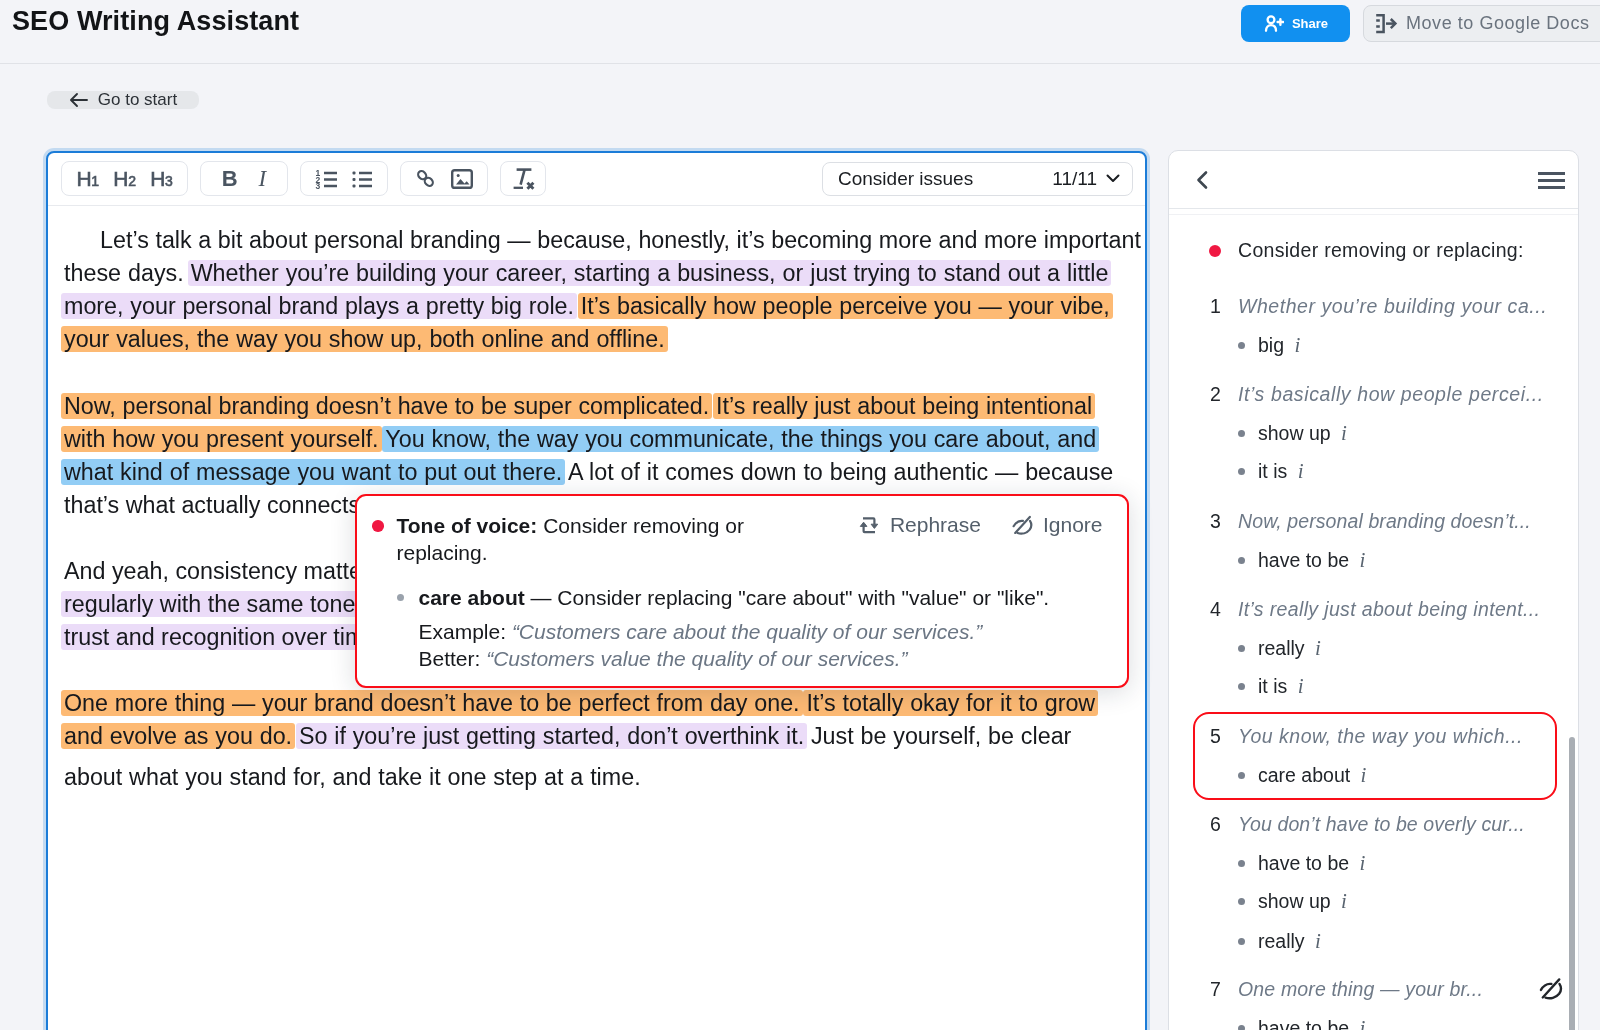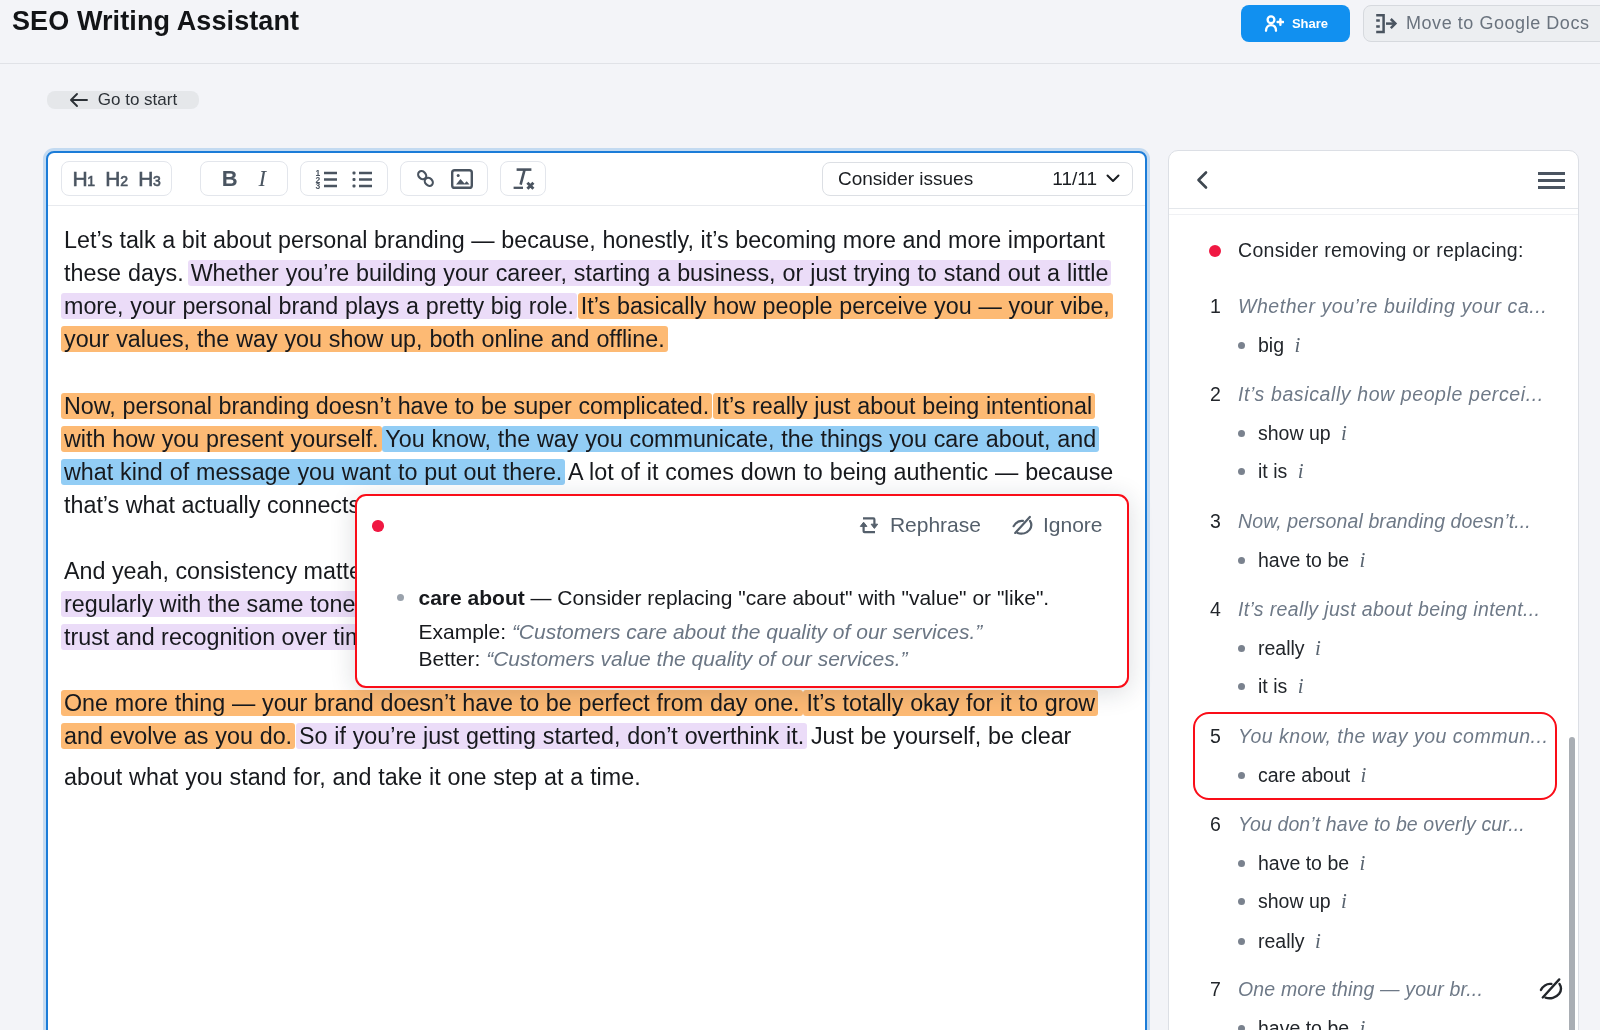--- a/index.html
+++ b/index.html
@@ -65,21 +65,21 @@
       <path d="M3.2 4.2 H10.6 V21 H3.2" fill="none" stroke="#4a5460" stroke-width="2.5"></path>
       <path d="M3.2 9.4h3.6 M3.2 15.6h3.6" stroke="#4a5460" stroke-width="2.5"></path>
       <path d="M13 12.6 H21" stroke="#4a5460" stroke-width="2.5"></path>
       <path d="M17.8 8 L22.4 12.6 L17.8 17.2" fill="none" stroke="#4a5460" stroke-width="2.5"></path>
     </svg>Move to Google Docs</div>
 <div id="goto"><svg width="20" height="16" viewBox="0 0 20 16">
       <path d="M8 2 2 8l6 6 M2.5 8H18" fill="none" stroke="#2c3137" stroke-width="1.9" stroke-linecap="round" stroke-linejoin="round"></path>
     </svg>Go to start</div>
 
 <div id="editor">
-  <div class="tb-group" style="left:13px; width:111px; font-size:21px; font-weight:400; -webkit-text-stroke:0.6px #4a5460; letter-spacing:-0.3px;">
+  <div class="tb-group" style="left:13px; width:127px; font-size:21px; font-weight:400; -webkit-text-stroke:0.6px #4a5460; letter-spacing:-0.3px;">
       <span>H<small>1</small></span>
       <span>H<small>2</small></span>
       <span>H<small>3</small></span>
     </div>
   <div class="tb-group" style="left:152px; width:88px;">
       <span style="font-weight:700; font-size:22px;">B</span>
       <span style="font-style:italic; font-size:23px; font-family:'Liberation Serif',serif;">I</span>
     </div>
   <div class="tb-group" style="left:252px; width:88px;">
     <svg width="23" height="20" viewBox="0 0 23 20">
@@ -116,21 +116,21 @@
   </div>
   <div id="hl-dd">
       <span style="padding-left:15px;">Consider issues</span>
       <span style="margin-left:auto; padding-right:12px; display:flex; align-items:center; gap:9px;">11/11 <svg width="14" height="9" viewBox="0 0 14 9">
           <path d="M1.5 1.5 7 7l5.5-5.5" fill="none" stroke="#1a1d21" stroke-width="2" stroke-linecap="round" stroke-linejoin="round"></path>
         </svg></span>
     </div>
   <div id="tb-divider"></div>
 
   <div class="para" style="top:70.5px;">
-    <div class="ln" style="word-spacing:0.15px;">Let’s talk a bit about personal branding — because, honestly, it’s becoming more and more important</div>
+    <div class="ln" style="word-spacing:0.15px;margin-left:36px;">Let’s talk a bit about personal branding — because, honestly, it’s becoming more and more important</div>
     <div class="ln" style="word-spacing:0.5px;">these days. <span class="hl-p">Whether you’re building your career, starting a business, or just trying to stand out a little</span></div>
     <div class="ln" style="word-spacing:0.3px;"><span class="hl-p">more, your personal brand plays a pretty big role.</span> <span class="hl-b">It’s basically how people perceive you — your vibe,</span></div>
     <div class="ln" style="word-spacing:0.4px;"><span class="hl-b">your values, the way you show up, both online and offline.</span></div>
   </div>
   <div class="para" style="top:236.5px;">
     <div class="ln" style="word-spacing:0.2px;"><span class="hl-b">Now, personal branding doesn’t have to be super complicated.</span> <span class="hl-b">It’s really just about being intentional</span></div>
     <div class="ln" style="word-spacing:0.3px;"><span class="hl-b">with how you present yourself.</span> <span class="hl-d">You know, the way you communicate, the things you care about, and</span></div>
     <div class="ln" style="word-spacing:0.4px;"><span class="hl-d">what kind of message you want to put out there.</span> A lot of it comes down to being authentic — because</div>
     <div class="ln">that’s what actually connects with people.</div>
   </div>
@@ -141,20 +141,21 @@
   </div>
   <div class="para" style="top:533.5px;">
     <div class="ln" style="word-spacing:0.3px;"><span class="hl-b">One more thing — your brand doesn’t have to be perfect from day one.</span> <span class="hl-b">It’s totally okay for it to grow</span></div>
     <div class="ln" style="word-spacing:0.35px;"><span class="hl-b">and evolve as you do.</span> <span class="hl-p">So if you’re just getting started, don’t overthink it.</span> Just be yourself, be clear</div>
     <div class="ln" style="word-spacing:0.35px;margin-top:8px;">about what you stand for, and take it one step at a time.</div>
   </div>
 </div>
 
 <div id="tip">
   <div class="reddot"></div>
+  <div id="tip-text"><b>Tone of voice:</b> Consider removing or replacing.</div>
   <div id="tip-actions">
     <div class="act"><svg width="24" height="24" viewBox="0 0 24 24">
           <path d="M6 5.4 H16.4 Q17.4 5.4 17.4 6.4 V11.6" fill="none" stroke="#545f6b" stroke-width="2.2"></path>
           <path d="M14.1 11.2 H20.7 L17.4 15.4 Z" fill="#545f6b" stroke="#545f6b" stroke-linejoin="round"></path>
           <path d="M18 19.2 H7.6 Q6.6 19.2 6.6 18.2 V13" fill="none" stroke="#545f6b" stroke-width="2.2"></path>
           <path d="M3.3 13.4 H9.9 L6.6 9.2 Z" fill="#545f6b" stroke="#545f6b" stroke-linejoin="round"></path>
         </svg>Rephrase</div>
     <div class="act"><svg width="23" height="21" viewBox="0 0 23 21">
           <path d="M2.6 12.2 C4.9 8.2 8.4 6.4 11.9 6.9" fill="none" stroke="#545f6b" stroke-width="2.2" stroke-linecap="round"></path>
           <path d="M6.6 19 C10.9 20.4 15.9 19.2 18.7 15.6 C20.7 12.9 20.7 9.6 19 6.9" fill="none" stroke="#545f6b" stroke-width="2.2" stroke-linecap="round"></path>
@@ -223,21 +224,21 @@
       <span class="sdot"></span>
       <span class="stxt">really <span class="iicon">i</span></span>
     </div>
   <div class="srow" style="top:523px;">
       <span class="sdot"></span>
       <span class="stxt">it is <span class="iicon">i</span></span>
     </div>
 
   <div class="srow" style="top:574px;">
       <span class="snum">5</span>
-      <span class="sit" style="letter-spacing:0.5px;">You know, the way you commun...</span>
+      <span class="sit" style="letter-spacing:0.5px;">You know, the way you which...</span>
     </div>
   <div class="srow" style="top:612px;">
       <span class="sdot"></span>
       <span class="stxt">care about <span class="iicon">i</span></span>
     </div>
 
   <div class="srow" style="top:662px;">
       <span class="snum">6</span>
       <span class="sit" style="letter-spacing:0.1px;">You don’t have to be overly cur...</span>
     </div>

